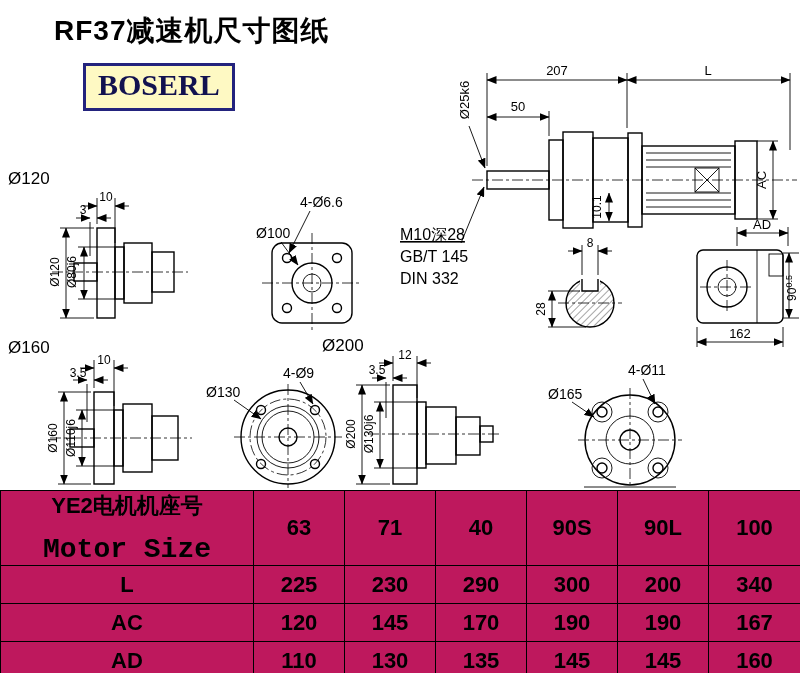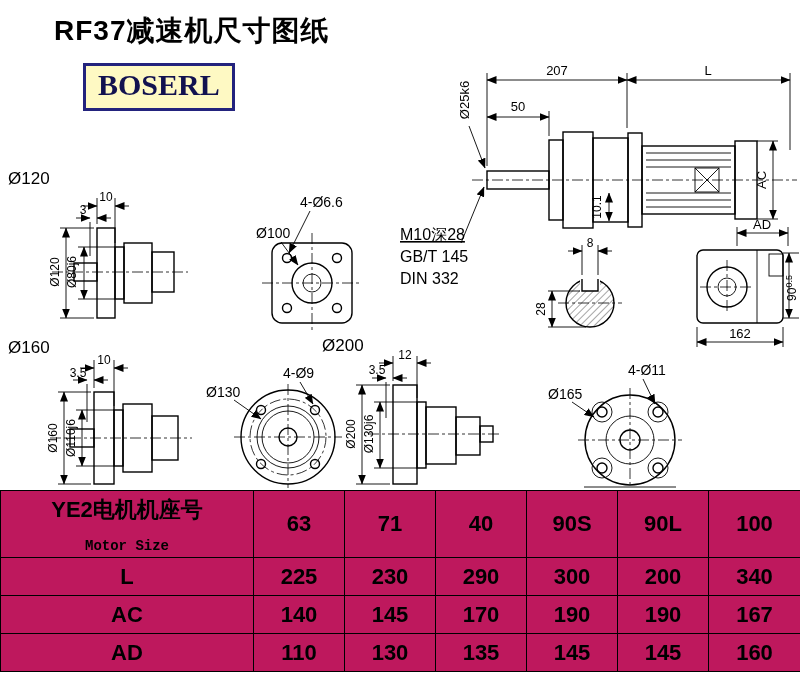--- a/index.html
+++ b/index.html
@@ -5,21 +5,21 @@
   html,body{margin:0;padding:0;}
   body{width:800px;height:673px;background:#ffffff;font-family:"Liberation Sans","DejaVu Sans",sans-serif;}
   .page{position:relative;width:800px;height:673px;background:#fff;overflow:hidden;}
   .title{position:absolute;left:54px;top:12px;font-size:28px;font-weight:700;color:#000;letter-spacing:1px;}
   .logo{position:absolute;left:47px;top:63px;border:3px solid #23237d;padding:0 12px 4px 12px;
         font-family:"Liberation Serif","DejaVu Serif",serif;font-size:30px;font-weight:600;color:#12124f;background:#fef9c3;line-height:1.25;margin-left:36px;}
   .draw{position:absolute;left:0;top:0;}
   .dims{position:absolute;left:0;top:490px;width:800px;border-collapse:collapse;table-layout:fixed;text-align:center;color:#000;background:#be185d;font-weight:bold;}
   .dims td{border:1.6px solid #000;font-size:22px;height:37px;vertical-align:middle;padding:0;}
   .dims td.hdr{height:66px;}
-  .hdr-en{font-family:"Liberation Mono","DejaVu Sans Mono",monospace;font-size:14px;margin-top:13px;}
+  .hdr-en{font-family:"Liberation Mono","DejaVu Sans Mono",monospace;font-size:28px;margin-top:13px;}
   .ol{stroke:#000;stroke-width:1.4;fill:none;}
   .ol2{stroke:#000;stroke-width:0.9;fill:none;}
   .tl{stroke:#000;stroke-width:0.9;fill:none;}
   .cl{stroke:#000;stroke-width:0.8;fill:none;stroke-dasharray:11 3 3 3;}
   text{fill:#000;font-family:"Liberation Sans","DejaVu Sans",sans-serif;}
   .dt{font-size:12px;}
   .dt2{font-size:13px;}
   .dt3{font-size:14px;}
   .lbl{font-size:17px;}
   .note{font-size:16px;}
@@ -295,21 +295,21 @@
       <td>L</td>
       <td>225</td>
       <td>230</td>
       <td>290</td>
       <td>300</td>
       <td>200</td>
       <td>340</td>
     </tr>
     <tr>
       <td>AC</td>
-      <td>140</td>
+      <td>120</td>
       <td>145</td>
       <td>170</td>
       <td>190</td>
       <td>190</td>
       <td>167</td>
     </tr>
     <tr>
       <td>AD</td>
       <td>110</td>
       <td>130</td>

